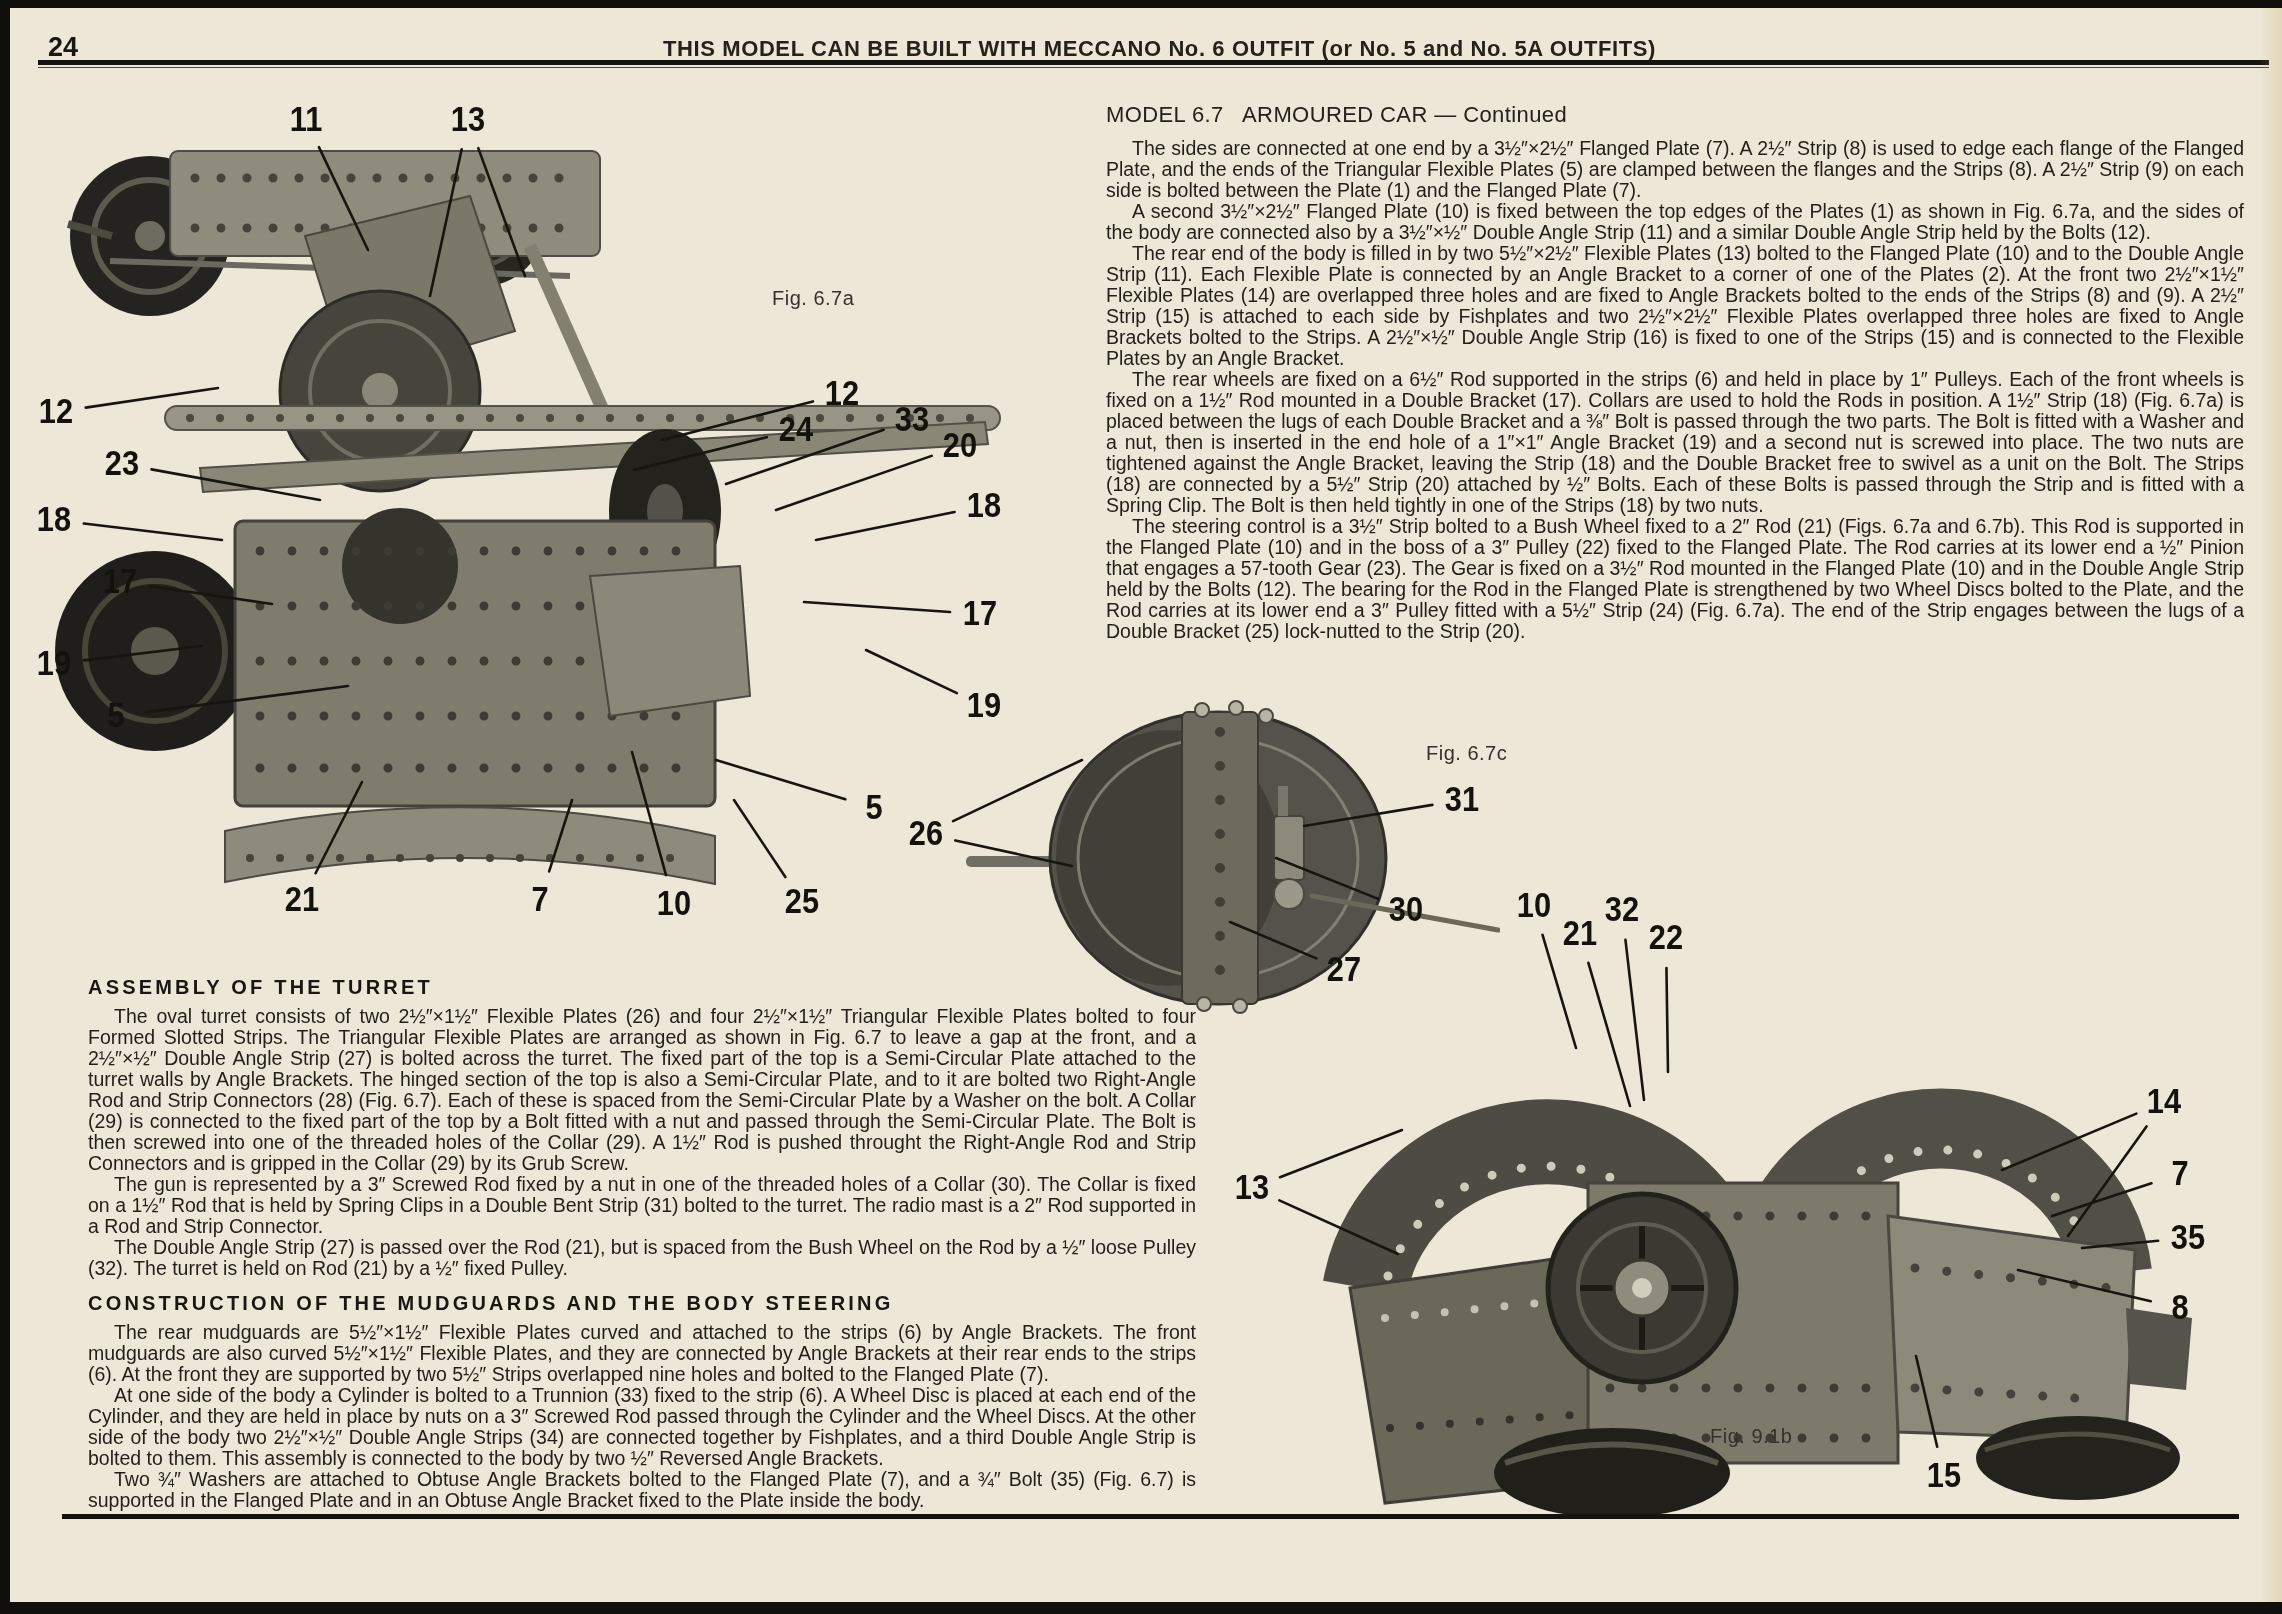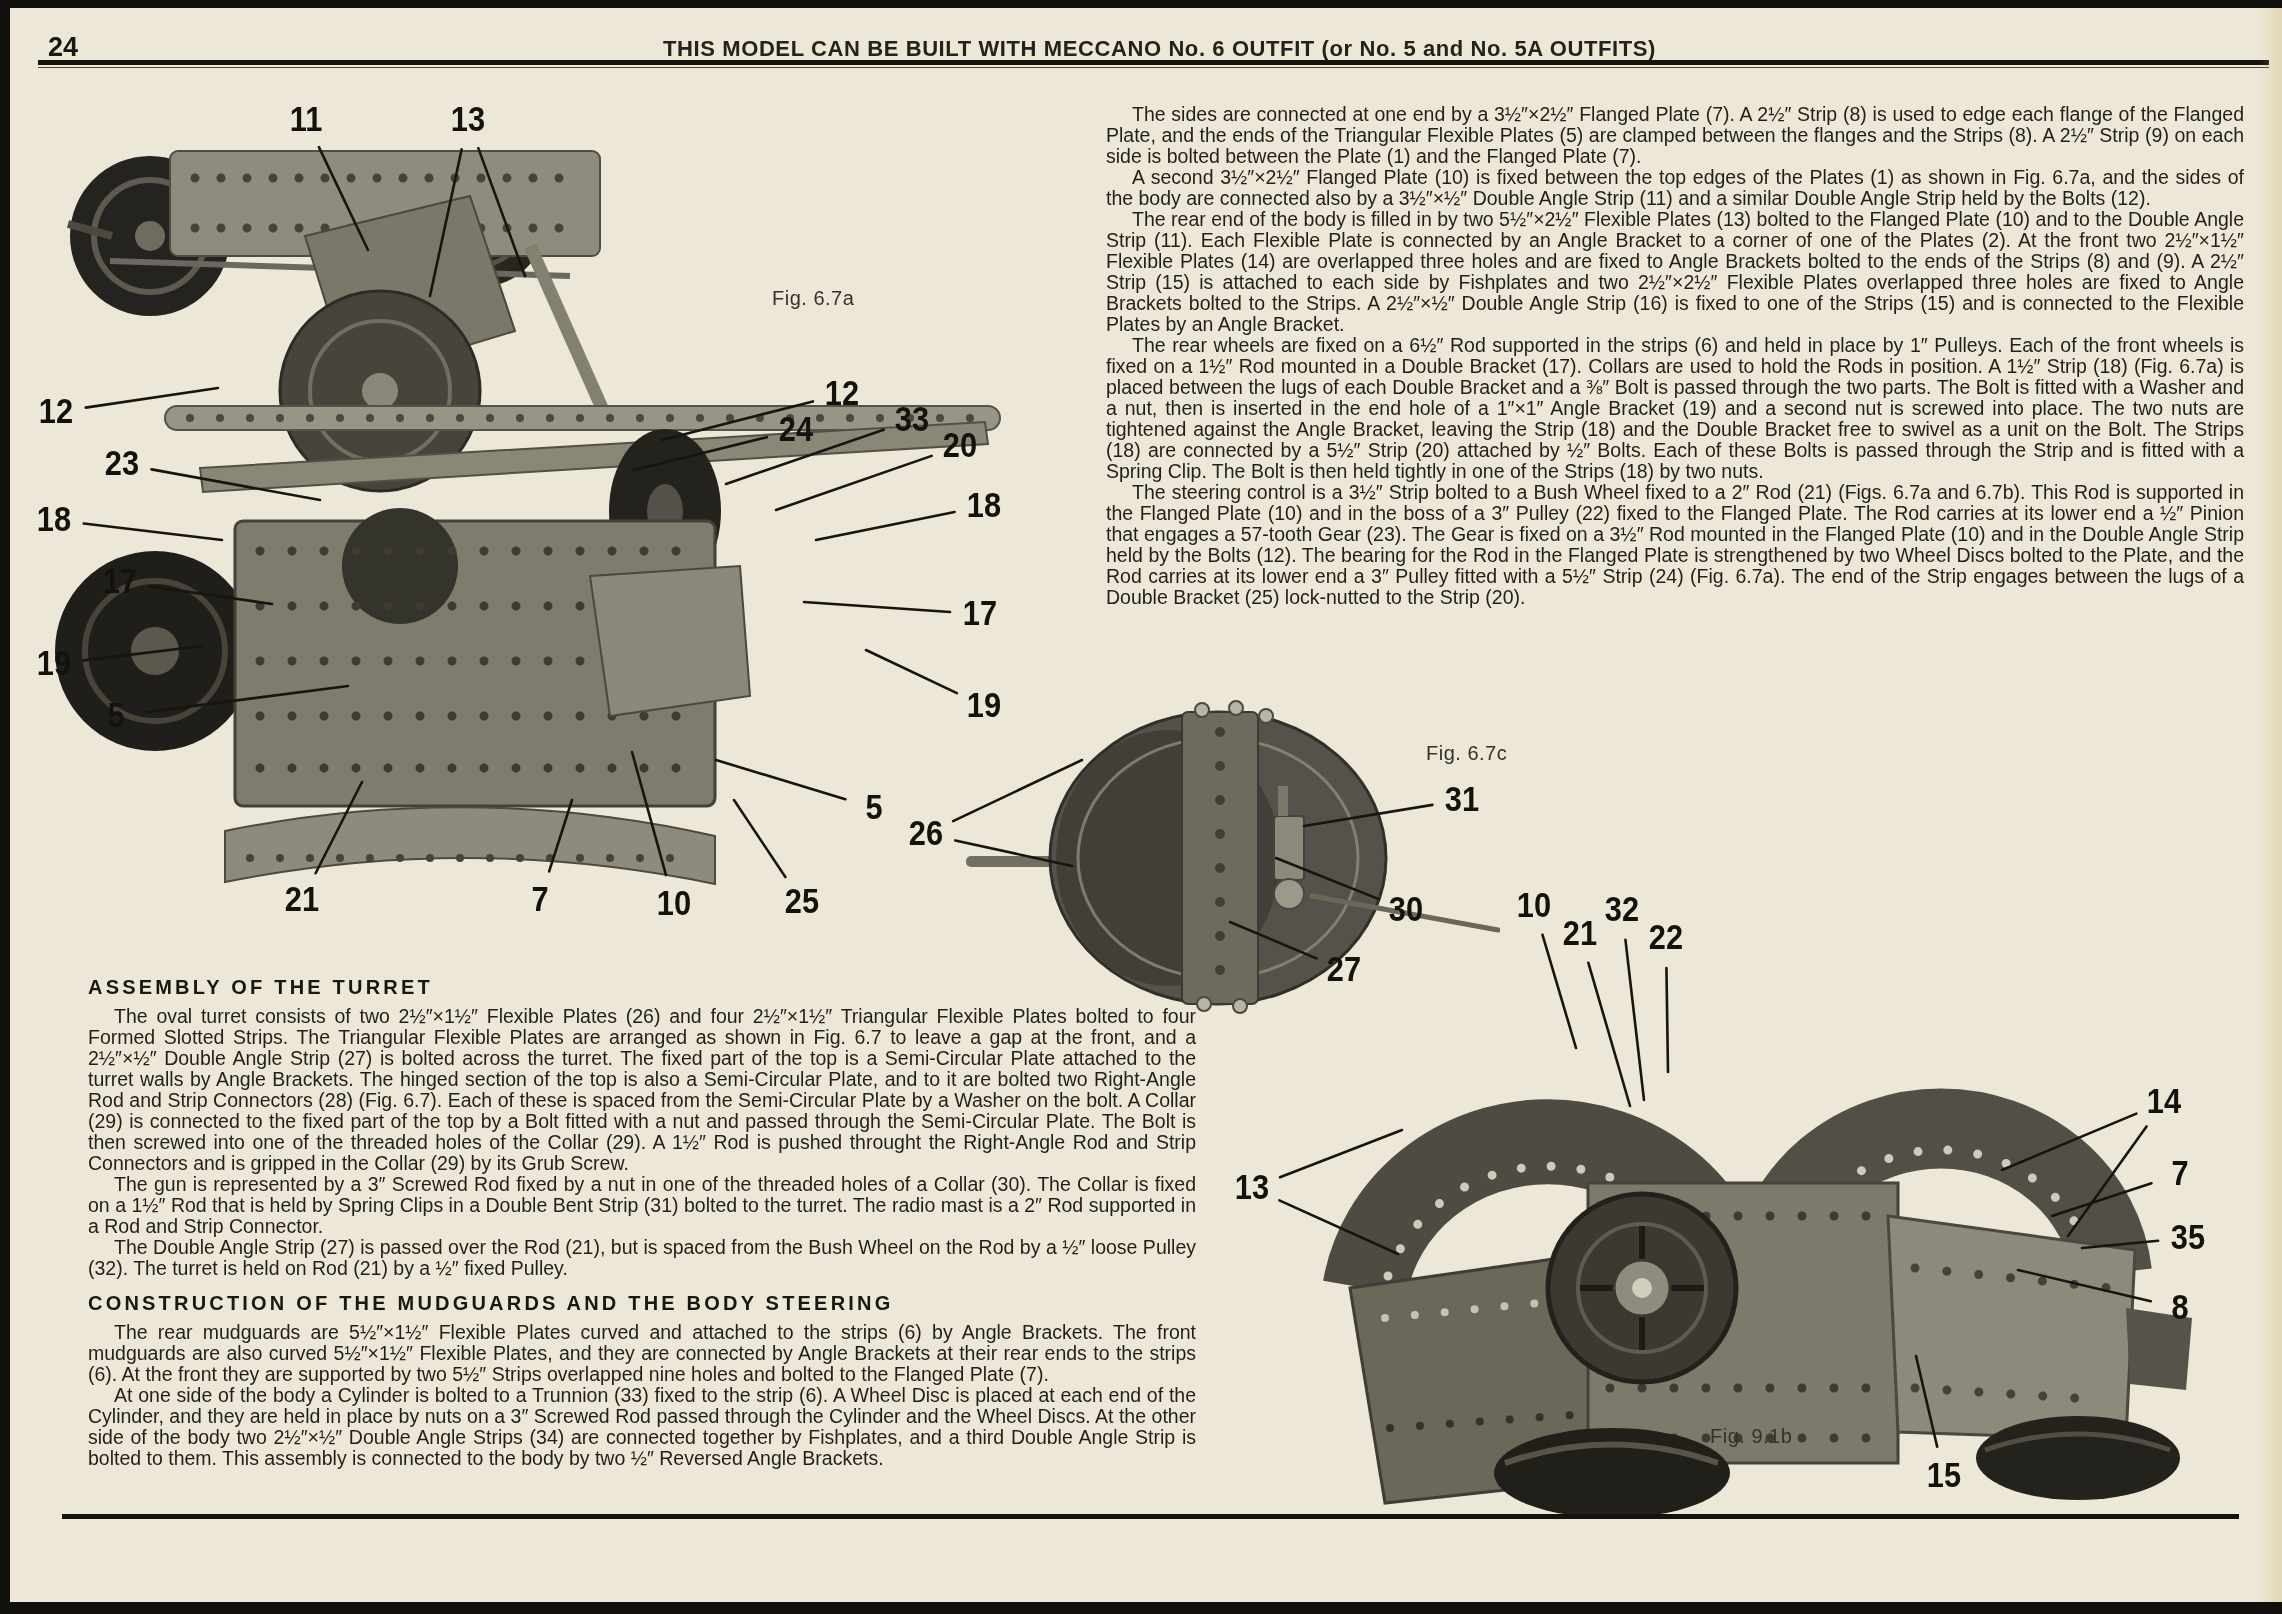--- a/index.html
+++ b/index.html
@@ -122,20 +122,21 @@
         <circle cx="352" cy="330" r="10" fill="#d2cebd"></circle>
         <polygon points="836,350 902,360 896,432 840,426" fill="#55534a"></polygon>
         <ellipse cx="322" cy="515" rx="118" ry="45" fill="#201f1a"></ellipse>
         <path d="M215,505 Q322,468 428,505" stroke="#57544a" stroke-width="6" fill="none"></path>
         <ellipse cx="788" cy="500" rx="102" ry="42" fill="#23221d"></ellipse>
         <path d="M695,492 Q788,460 880,492" stroke="#514e44" stroke-width="5" fill="none"></path>
       </svg>
     </div>
 
     <div class="col col-right">
+      <h2 class="model-title">MODEL 6.7&nbsp;&nbsp; ARMOURED CAR — Continued</h2>
       <div>
           <p>The sides are connected at one end by a 3½″×2½″ Flanged Plate (7). A 2½″ Strip (8) is used to edge each flange of the Flanged Plate, and the ends of the Triangular Flexible Plates (5) are clamped between the flanges and the Strips (8). A 2½″ Strip (9) on each side is bolted between the Plate (1) and the Flanged Plate (7).</p>
           <p>A second 3½″×2½″ Flanged Plate (10) is fixed between the top edges of the Plates (1) as shown in Fig. 6.7a, and the sides of the body are connected also by a 3½″×½″ Double Angle Strip (11) and a similar Double Angle Strip held by the Bolts (12).</p>
           <p>The rear end of the body is filled in by two 5½″×2½″ Flexible Plates (13) bolted to the Flanged Plate (10) and to the Double Angle Strip (11). Each Flexible Plate is connected by an Angle Bracket to a corner of one of the Plates (2). At the front two 2½″×1½″ Flexible Plates (14) are overlapped three holes and are fixed to Angle Brackets bolted to the ends of the Strips (8) and (9). A 2½″ Strip (15) is attached to each side by Fishplates and two 2½″×2½″ Flexible Plates overlapped three holes are fixed to Angle Brackets bolted to the Strips. A 2½″×½″ Double Angle Strip (16) is fixed to one of the Strips (15) and is connected to the Flexible Plates by an Angle Bracket.</p>
         </div>
       <div>
           <p>The rear wheels are fixed on a 6½″ Rod supported in the strips (6) and held in place by 1″ Pulleys. Each of the front wheels is fixed on a 1½″ Rod mounted in a Double Bracket (17). Collars are used to hold the Rods in position. A 1½″ Strip (18) (Fig. 6.7a) is placed between the lugs of each Double Bracket and a ⅜″ Bolt is passed through the two parts. The Bolt is fitted with a Washer and a nut, then is inserted in the end hole of a 1″×1″ Angle Bracket (19) and a second nut is screwed into place. The two nuts are tightened against the Angle Bracket, leaving the Strip (18) and the Double Bracket free to swivel as a unit on the Bolt. The Strips (18) are connected by a 5½″ Strip (20) attached by ½″ Bolts. Each of these Bolts is passed through the Strip and is fitted with a Spring Clip. The Bolt is then held tightly in one of the Strips (18) by two nuts.</p>
           <p>The steering control is a 3½″ Strip bolted to a Bush Wheel fixed to a 2″ Rod (21) (Figs. 6.7a and 6.7b). This Rod is supported in the Flanged Plate (10) and in the boss of a 3″ Pulley (22) fixed to the Flanged Plate. The Rod carries at its lower end a ½″ Pinion that engages a 57-tooth Gear (23). The Gear is fixed on a 3½″ Rod mounted in the Flanged Plate (10) and in the Double Angle Strip held by the Bolts (12). The bearing for the Rod in the Flanged Plate is strengthened by two Wheel Discs bolted to the Plate, and the Rod carries at its lower end a 3″ Pulley fitted with a 5½″ Strip (24) (Fig. 6.7a). The end of the Strip engages between the lugs of a Double Bracket (25) lock-nutted to the Strip (20).</p>
         </div>
     </div>
@@ -144,20 +145,21 @@
       <h3 class="sechead first">ASSEMBLY OF THE TURRET</h3>
       <div>
           <p>The oval turret consists of two 2½″×1½″ Flexible Plates (26) and four 2½″×1½″ Triangular Flexible Plates bolted to four Formed Slotted Strips. The Triangular Flexible Plates are arranged as shown in Fig. 6.7 to leave a gap at the front, and a 2½″×½″ Double Angle Strip (27) is bolted across the turret. The fixed part of the top is a Semi-Circular Plate attached to the turret walls by Angle Brackets. The hinged section of the top is also a Semi-Circular Plate, and to it are bolted two Right-Angle Rod and Strip Connectors (28) (Fig. 6.7). Each of these is spaced from the Semi-Circular Plate by a Washer on the bolt. A Collar (29) is connected to the fixed part of the top by a Bolt fitted with a nut and passed through the Semi-Circular Plate. The Bolt is then screwed into one of the threaded holes of the Collar (29). A 1½″ Rod is pushed throught the Right-Angle Rod and Strip Connectors and is gripped in the Collar (29) by its Grub Screw.</p>
           <p>The gun is represented by a 3″ Screwed Rod fixed by a nut in one of the threaded holes of a Collar (30). The Collar is fixed on a 1½″ Rod that is held by Spring Clips in a Double Bent Strip (31) bolted to the turret. The radio mast is a 2″ Rod supported in a Rod and Strip Connector.</p>
           <p>The Double Angle Strip (27) is passed over the Rod (21), but is spaced from the Bush Wheel on the Rod by a ½″ loose Pulley (32). The turret is held on Rod (21) by a ½″ fixed Pulley.</p>
         </div>
       <h3 class="sechead">CONSTRUCTION OF THE MUDGUARDS AND THE BODY STEERING</h3>
       <div>
           <p>The rear mudguards are 5½″×1½″ Flexible Plates curved and attached to the strips (6) by Angle Brackets. The front mudguards are also curved 5½″×1½″ Flexible Plates, and they are connected by Angle Brackets at their rear ends to the strips (6). At the front they are supported by two 5½″ Strips overlapped nine holes and bolted to the Flanged Plate (7).</p>
           <p>At one side of the body a Cylinder is bolted to a Trunnion (33) fixed to the strip (6). A Wheel Disc is placed at each end of the Cylinder, and they are held in place by nuts on a 3″ Screwed Rod passed through the Cylinder and the Wheel Discs. At the other side of the body two 2½″×½″ Double Angle Strips (34) are connected together by Fishplates, and a third Double Angle Strip is bolted to them. This assembly is connected to the body by two ½″ Reversed Angle Brackets.</p>
+          <p>Two ¾″ Washers are attached to Obtuse Angle Brackets bolted to the Flanged Plate (7), and a ¾″ Bolt (35) (Fig. 6.7) is supported in the Flanged Plate and in an Obtuse Angle Bracket fixed to the Plate inside the body.</p>
         </div>
     </div>
 
     <span class="figlabel" style="left:762px;top:290px;text-align:center;">Fig. 6.7a</span>
     <span class="figlabel" style="left:1416px;top:745px;">Fig. 6.7c</span>
     <span class="figlabel" style="left:1700px;top:1428px;">Fig. 9.1b</span>
 
     <div class="rule-bottom"></div>
 
     <svg id="leader-svg">

